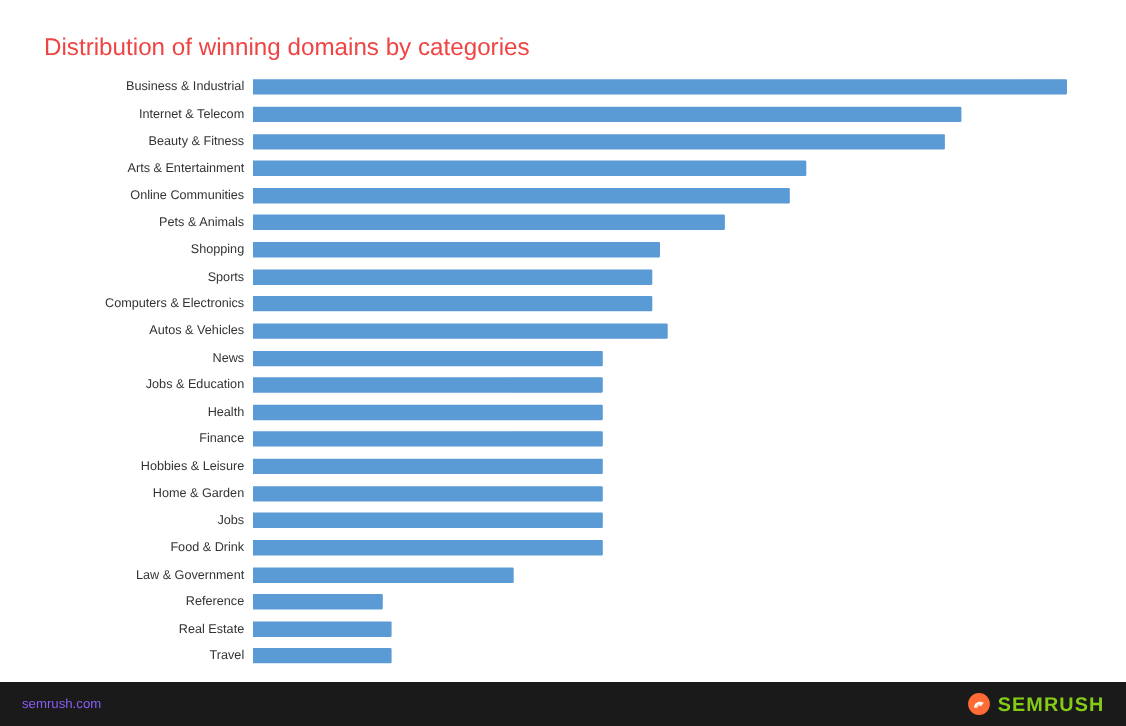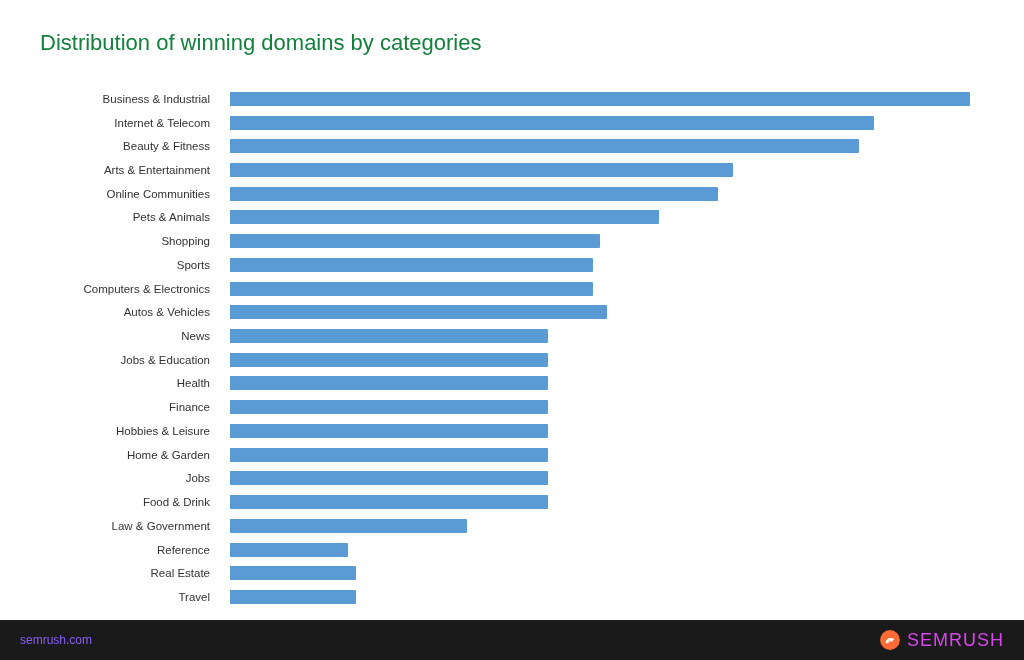--- a/index.html
+++ b/index.html
@@ -13,41 +13,41 @@
     }
     .main-content {
       flex: 1;
       padding: 30px 40px 10px 40px;
       display: flex;
       flex-direction: column;
     }
     .chart-title {
       font-size: 22px;
       font-weight: 400;
-      color: #15803d;
-      margin-bottom: 32px;
+      color: #ef4444;
+      margin-bottom: 12px;
     }
     .chart-area {
       flex: 1;
       display: flex;
       flex-direction: column;
       justify-content: space-around;
     }
     .bar-row {
       display: flex;
       align-items: center;
       height: 18px;
       margin-bottom: 2px;
     }
     .bar-label {
       width: 190px;
       text-align: right;
       font-size: 11.5px;
       color: #333;
-      padding-right: 20px;
+      padding-right: 8px;
       flex-shrink: 0;
       white-space: nowrap;
     }
     .bar-container {
       flex: 1;
       height: 14px;
       display: flex;
       align-items: center;
     }
     .bar {
@@ -71,23 +71,23 @@
     .semrush-logo {
       display: flex;
       align-items: center;
       gap: 6px;
     }
     .semrush-icon {
       width: 22px;
       height: 22px;
     }
     .semrush-text {
-      color: #d946ef;
+      color: #84cc16;
       font-size: 18px;
-      font-weight: 400;
+      font-weight: 700;
       letter-spacing: 1px;
     }
   </style>
 </head>
 <body>
 
 <div class="main-content">
   <div class="chart-title">Distribution of winning domains by categories</div>
   <div class="chart-area" id="chart-area">
   <div class="bar-row">

